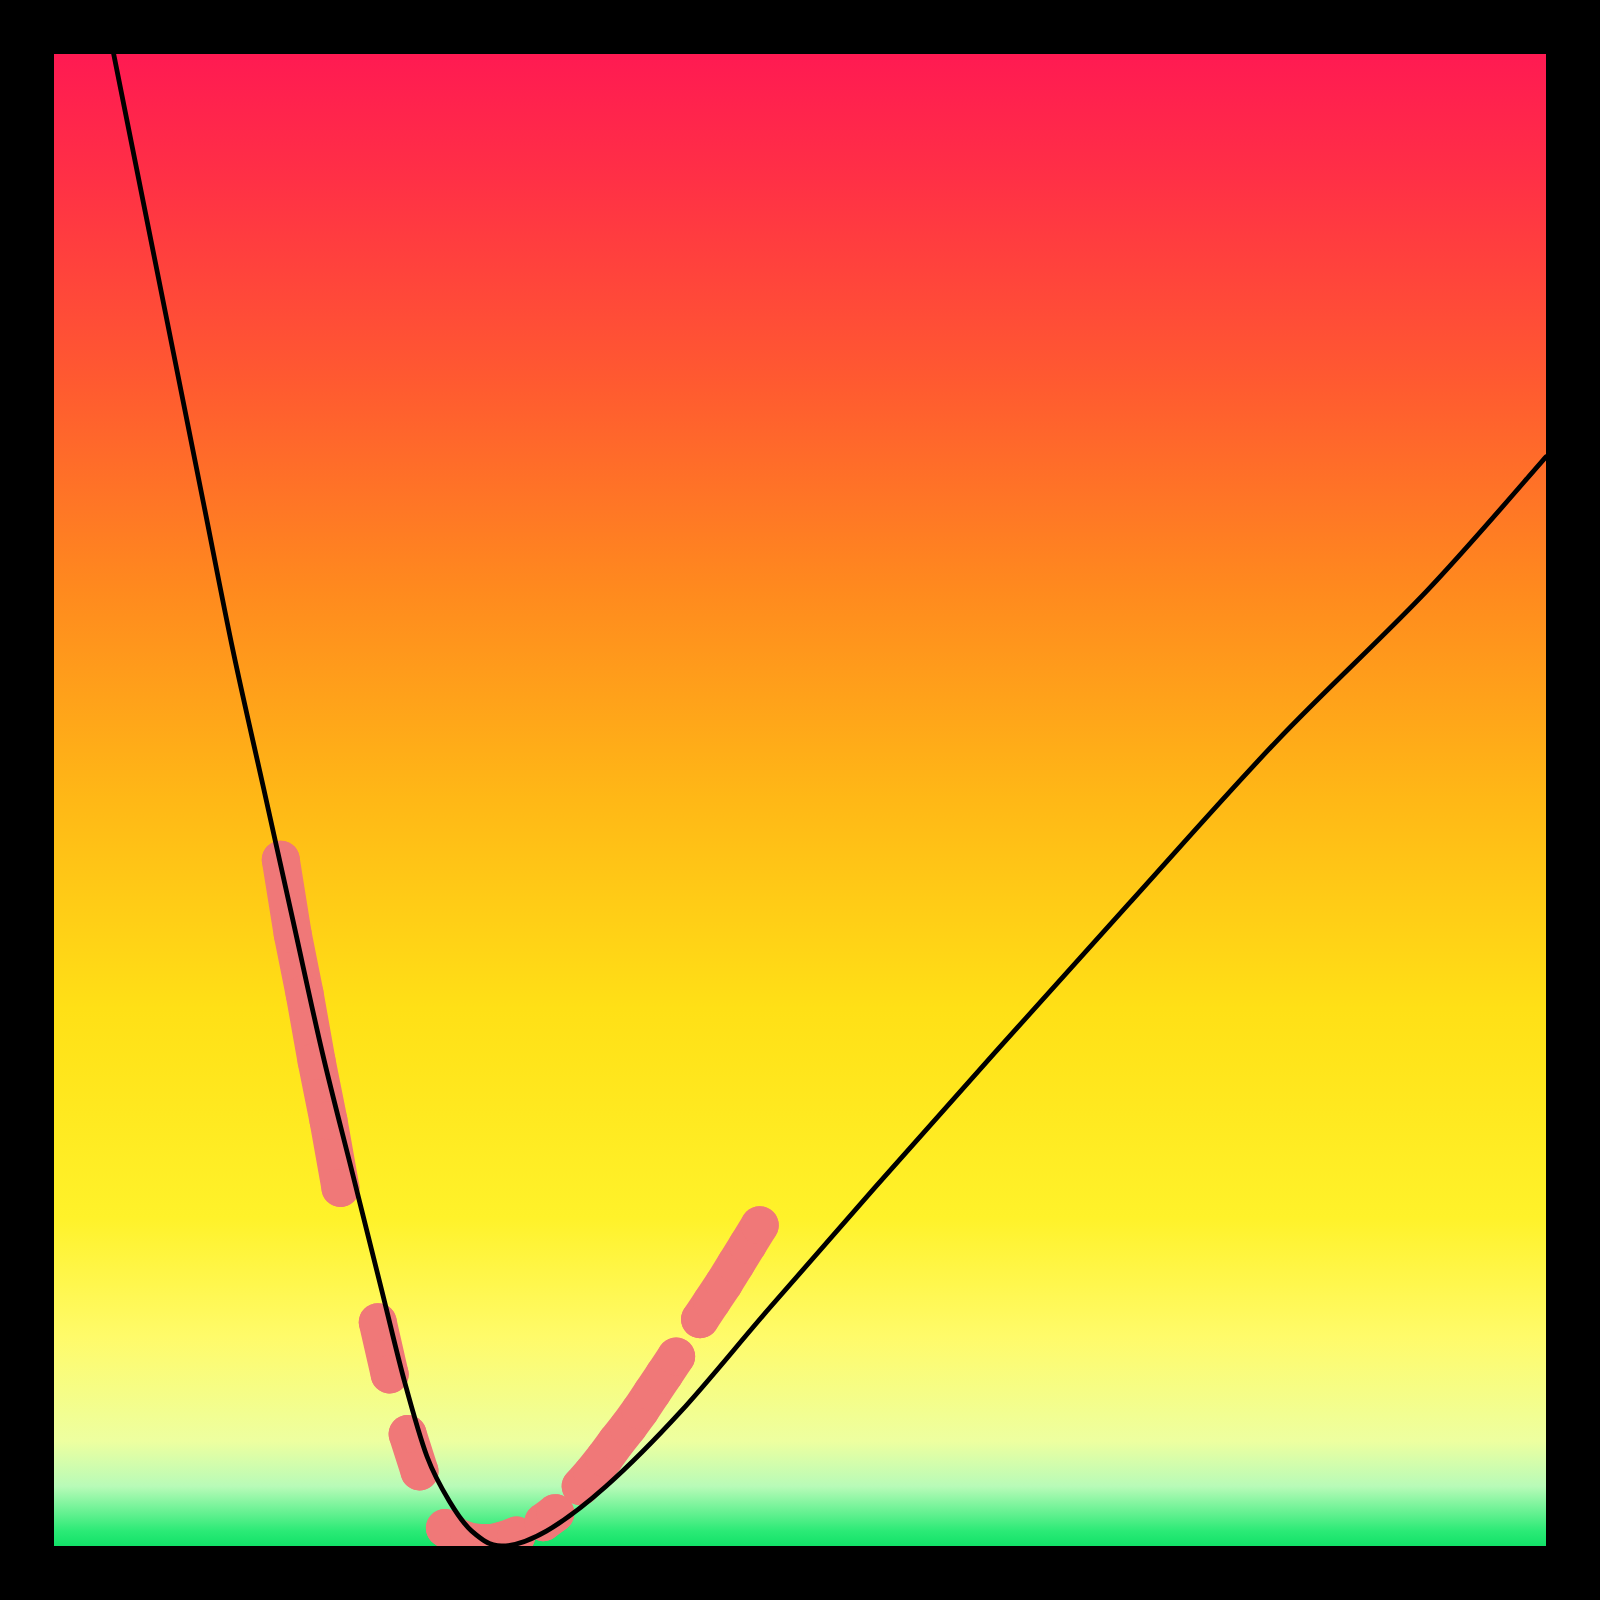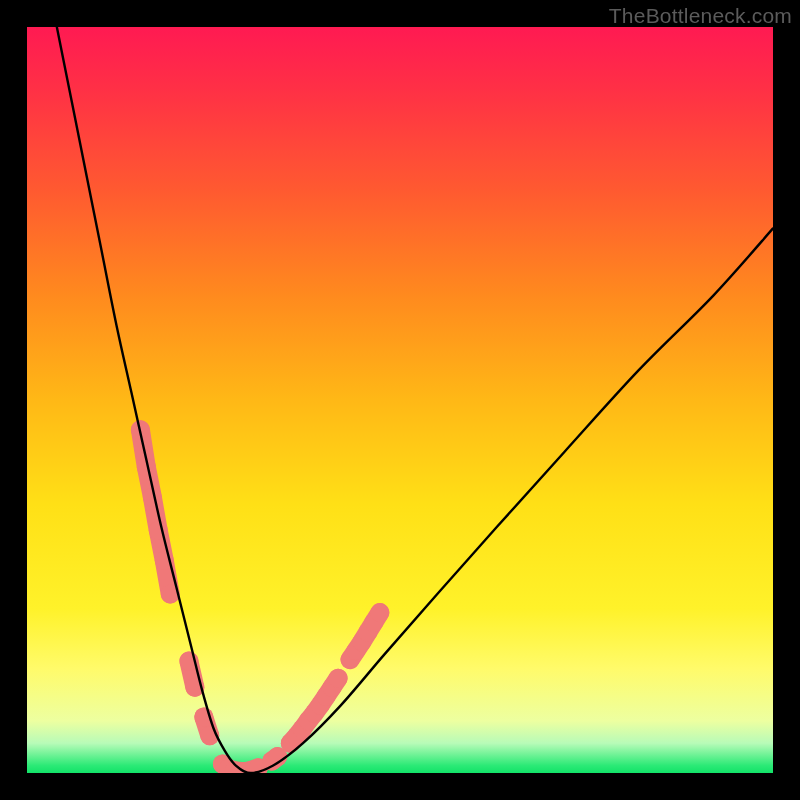--- a/index.html
+++ b/index.html
@@ -52,21 +52,20 @@
     position: absolute;
     inset: 0;
     width: 100%;
     height: 100%;
   }
 </style>
 </head>
 <body>
 
 <div class="frame">
-  <div class="watermark">TheBottleneck.com</div>
   <div class="plot">
     <div class="gradient"></div>
     <svg class="curve" viewBox="0 0 746 746" preserveAspectRatio="none">
       <g id="marker-group">
           <path d="M 323.018,632.608 L 328.986,623.6560000000001 L 334.954,614.704 L 340.922,605.0060000000001 L 346.89000000000004,595.308 L 352.858,585.61" stroke="#f07878" stroke-width="19" stroke-linecap="round" stroke-linejoin="round" fill="none"></path>
           <path d="M 263.33799999999997,716.16 L 269.306,709.446 L 275.274,701.986 L 281.242,693.78 L 287.21,686.32 L 293.178,678.114 L 299.146,669.162 L 305.114,660.21 L 311.08200000000005,651.258" stroke="#f07878" stroke-width="19" stroke-linecap="round" stroke-linejoin="round" fill="none"></path>
           <path d="M 244.68799999999996,734.064 L 250.656,729.588" stroke="#f07878" stroke-width="19" stroke-linecap="round" stroke-linejoin="round" fill="none"></path>
           <path d="M 195.452,737.048 L 201.42000000000002,741.524 L 207.388,743.762 L 213.35600000000002,744.508 L 219.32399999999998,744.508 L 225.292,743.016 L 231.26,740.778" stroke="#f07878" stroke-width="19" stroke-linecap="round" stroke-linejoin="round" fill="none"></path>
           <path d="M 176.802,690.05 L 182.77,708.7" stroke="#f07878" stroke-width="19" stroke-linecap="round" stroke-linejoin="round" fill="none"></path>
           <path d="M 161.882,634.1 L 167.85,660.21" stroke="#f07878" stroke-width="19" stroke-linecap="round" stroke-linejoin="round" fill="none"></path>

